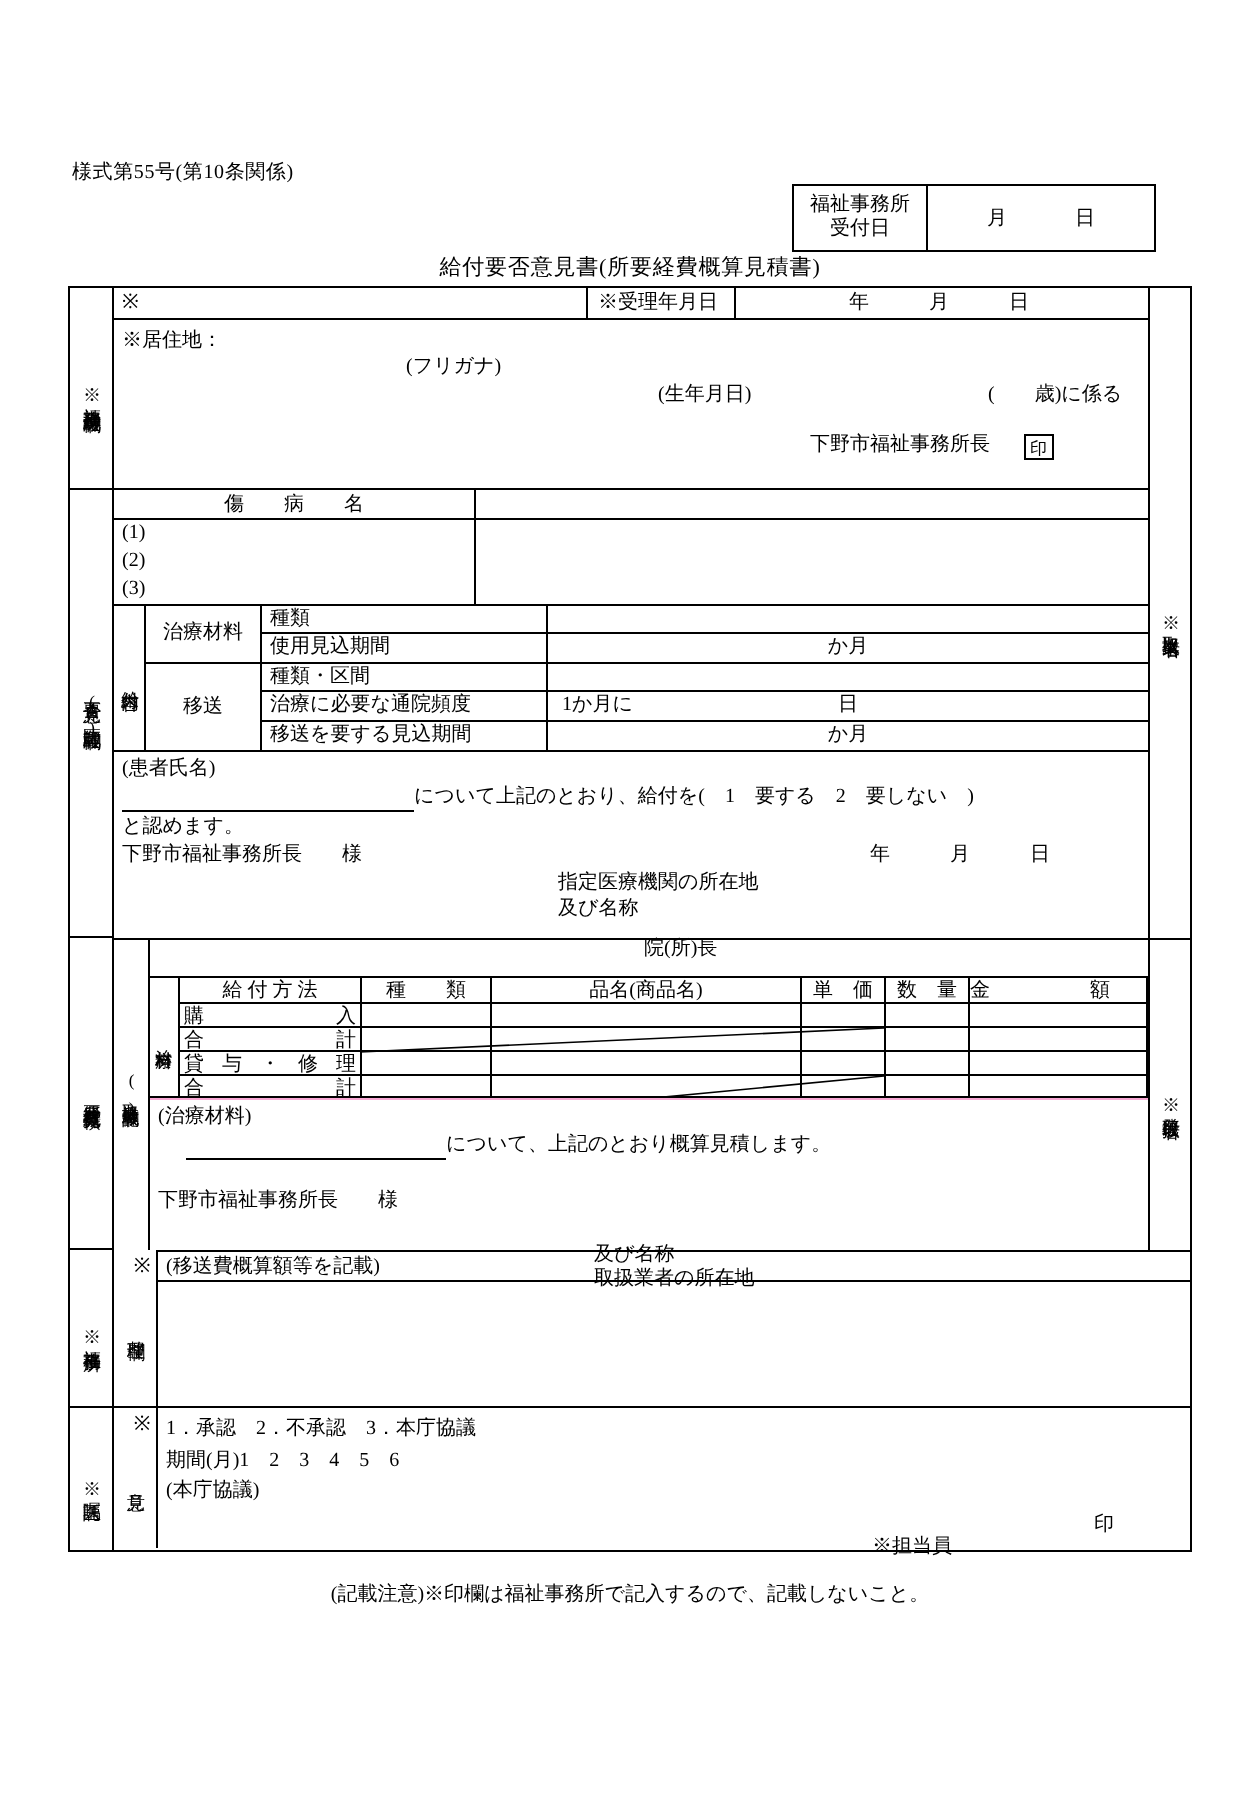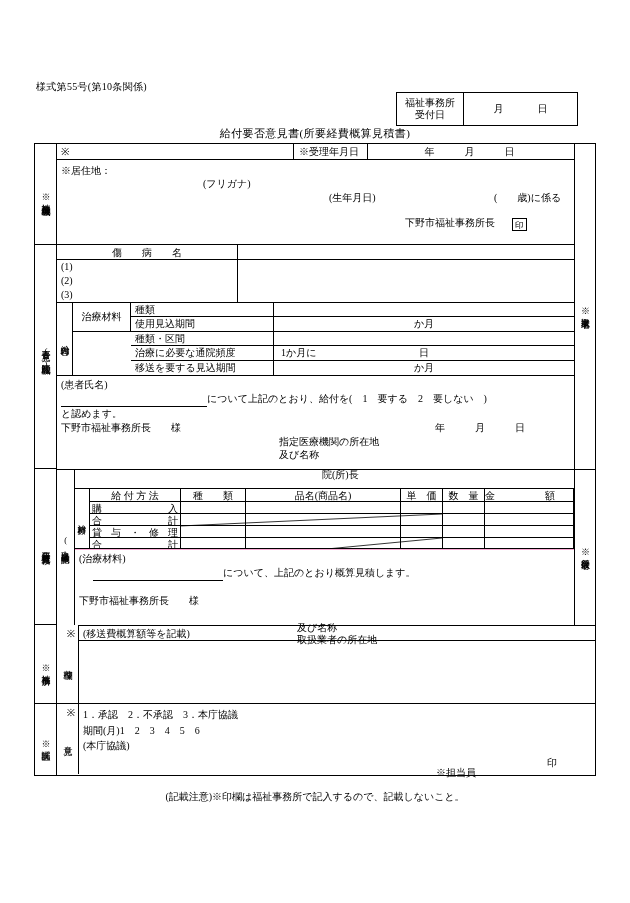--- a/index.html
+++ b/index.html
@@ -200,20 +200,23 @@
     <div class="abs" style="left:22px;top:158px;width:517px;height:73px;border-top:1px solid #000;box-sizing:border-box;">
 
       <div class="abs" style="left:0;top:0;width:16px;height:72px;border-right:1px solid #000;box-sizing:border-box;">
         <div class="vert" style="font-size:9px;">給付内容</div>
       </div>
 
       <div class="abs" style="left:16px;top:0;width:58px;height:29px;border-right:1px solid #000;border-bottom:1px solid #000;box-sizing:border-box;display:flex;align-items:center;justify-content:center;">
         <span class="txt">治療材料</span>
       </div>
 
+      <div class="abs" style="left:16px;top:29px;width:58px;height:43px;border-right:1px solid #000;box-sizing:border-box;display:flex;align-items:center;justify-content:center;">
+        <span class="txt">移送</span>
+      </div>
 
       <div class="abs" style="left:74px;top:0;width:443px;height:72px;">
         <div class="abs" style="left:142px;top:0;width:1px;height:72px;background:#000;"></div>
 
         <div class="abs" style="left:0;top:0;width:443px;height:14px;border-bottom:1px solid #000;box-sizing:border-box;">
           <div class="abs txt" style="left:4px;top:0;">種類</div>
         </div>
 
         <div class="abs" style="left:0;top:14px;width:443px;height:15px;border-bottom:1px solid #000;box-sizing:border-box;">
           <div class="abs txt" style="left:4px;top:0;">使用見込期間</div>

